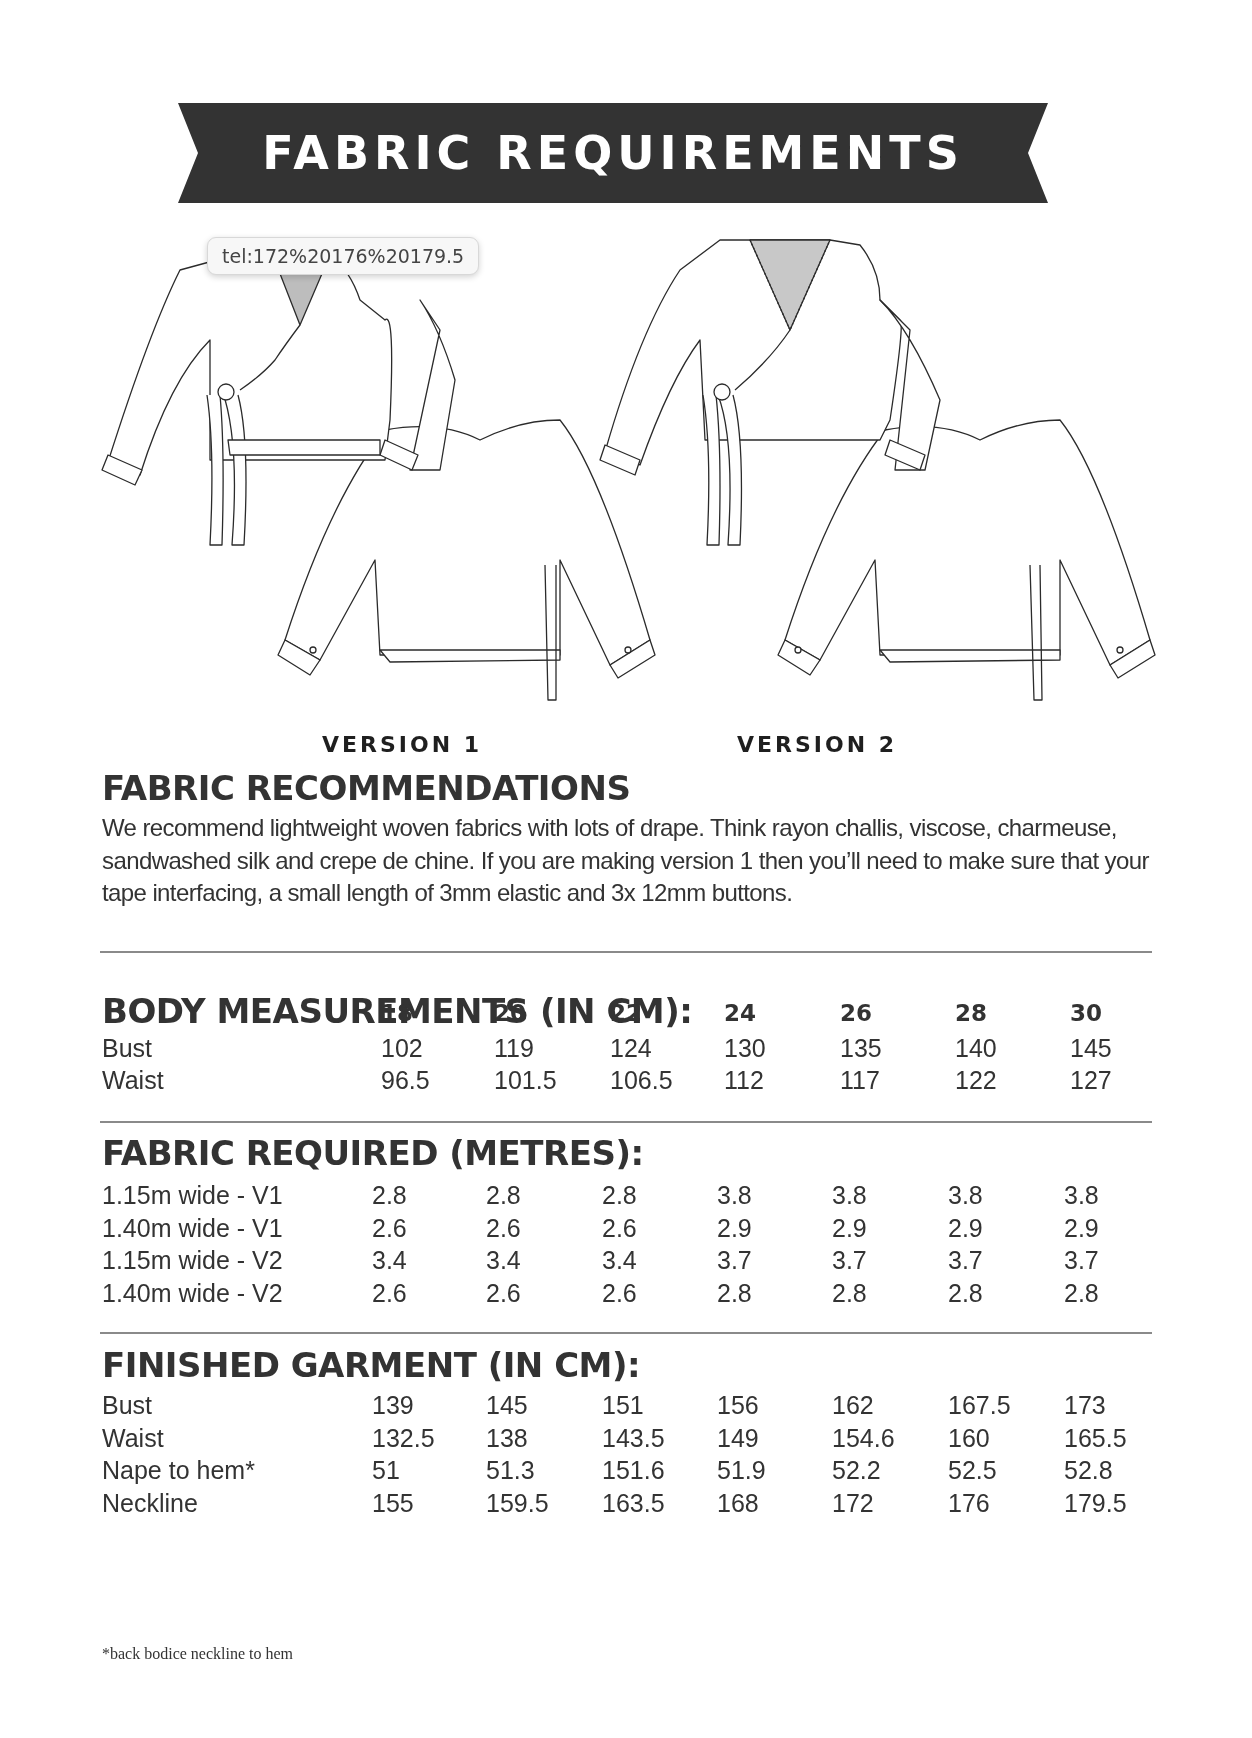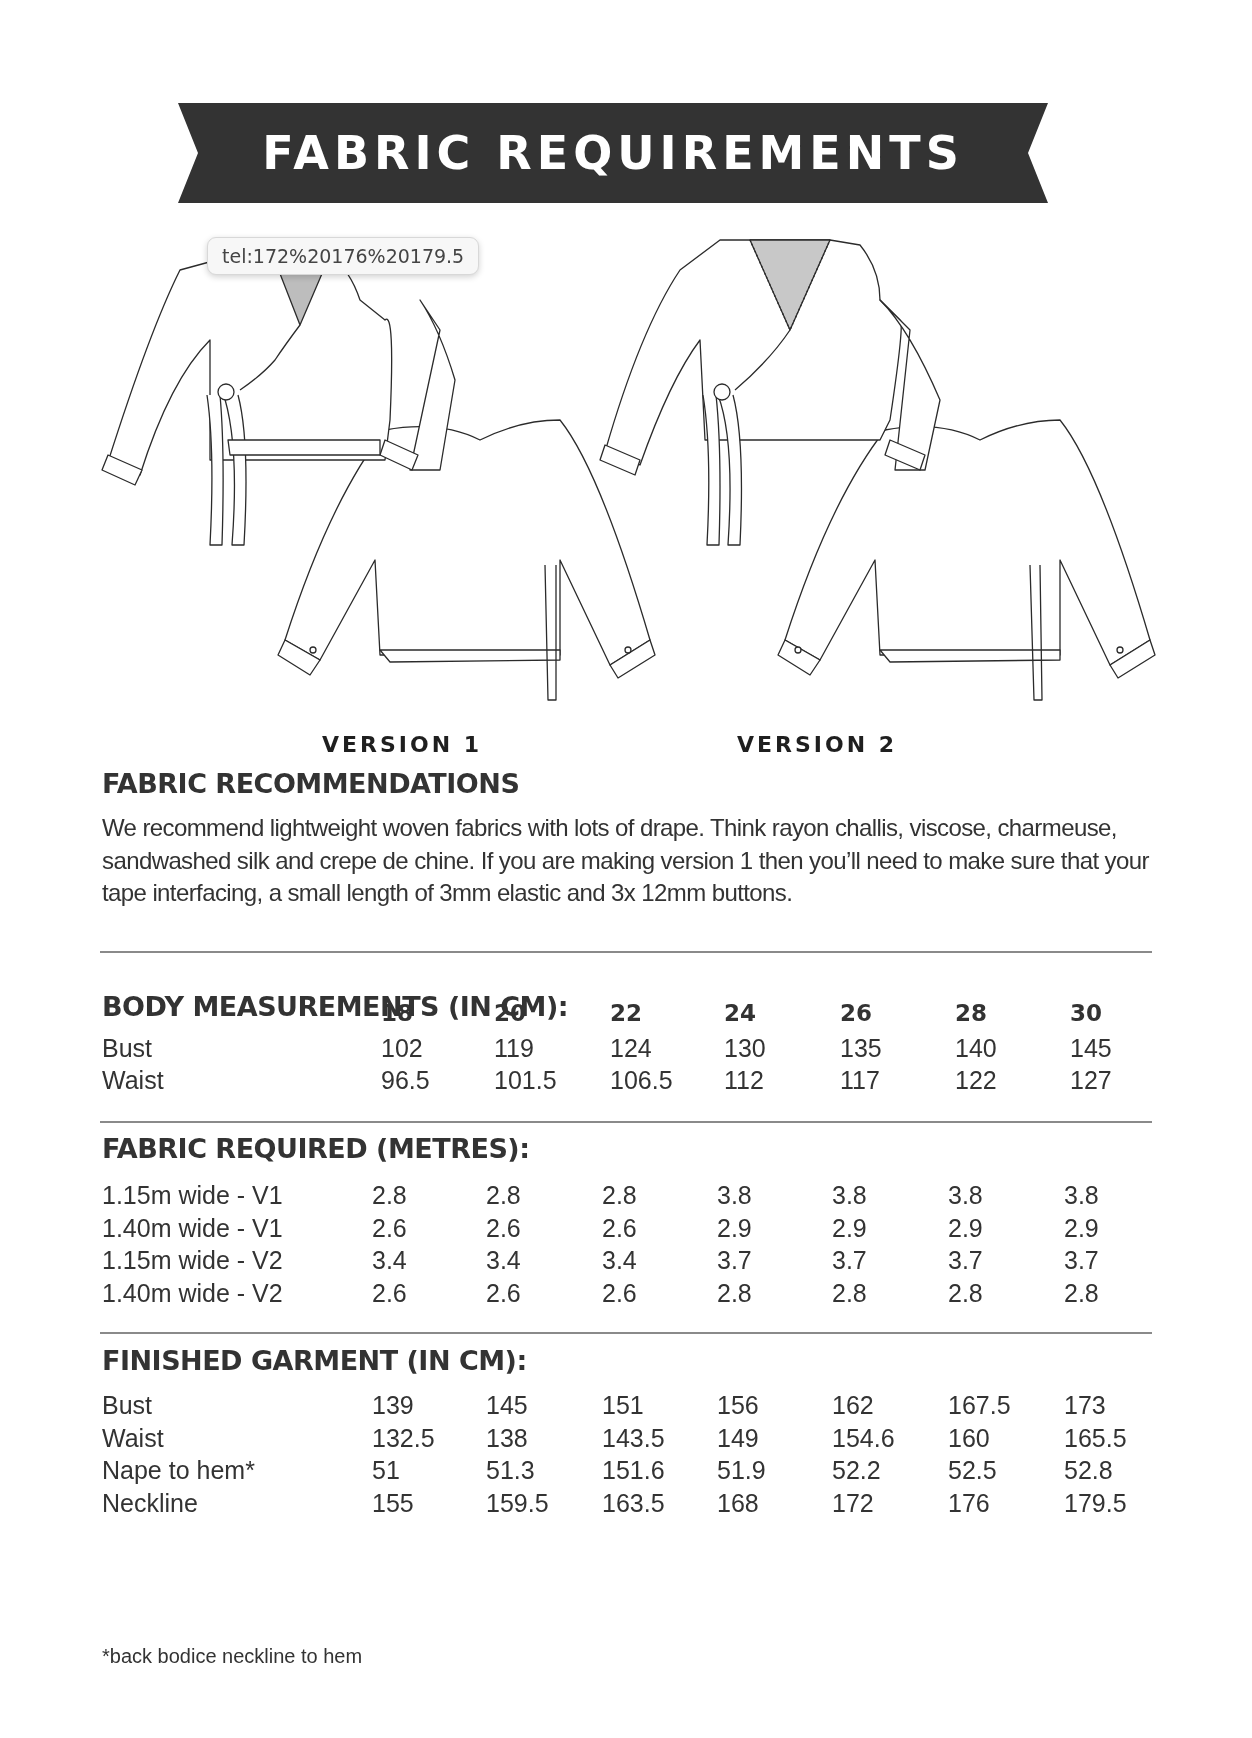--- a/index.html
+++ b/index.html
@@ -3,29 +3,29 @@
 <meta charset="utf-8">
 <style>
   html,body{margin:0;padding:0;background:#ffffff;}
   body{width:1252px;height:1738px;position:relative;overflow:hidden;font-family:"DejaVu Sans","Liberation Sans",sans-serif;color:#2b2b2b;}
   .banner{position:absolute;left:178px;top:103px;width:870px;height:116px;}
   .banner svg{position:absolute;left:0;top:0;}
   .banner-title{position:absolute;left:0;top:0;width:870px;height:100px;line-height:100px;text-align:center;color:#ffffff;font-family:"DejaVu Sans",sans-serif;font-weight:bold;font-size:46px;letter-spacing:5px;}
   .illus{position:absolute;left:100px;top:215px;width:1080px;height:520px;}
   .tooltip{position:absolute;left:207px;top:237px;height:36px;padding:0 14px;line-height:36px;background:#f7f7f7;border:1px solid #d8d8d8;border-radius:9px;box-shadow:0 2px 6px rgba(0,0,0,0.18);font-family:"DejaVu Sans",sans-serif;font-size:19px;color:#444;}
   .version-label{position:absolute;top:732px;font-weight:bold;font-size:22px;letter-spacing:3px;color:#1f1f1f;}
-  .h2{position:absolute;left:102px;font-weight:bold;font-size:27px;color:#333;letter-spacing:-0.5px;}
+  .h2{position:absolute;left:102px;font-weight:bold;font-size:34px;color:#333;letter-spacing:-0.5px;}
   .para{position:absolute;left:102px;top:812px;width:1060px;font-family:"Liberation Sans",sans-serif;font-size:24px;line-height:32.5px;color:#333;letter-spacing:-0.6px;}
   .rule{position:absolute;left:100px;width:1052px;height:2px;background:#8a8a8a;}
   .row{position:absolute;left:102px;height:32px;font-family:"Liberation Sans",sans-serif;font-size:25px;color:#333;}
   .row span{position:absolute;top:0;white-space:nowrap;}
   .hdr span{font-weight:bold;font-family:"DejaVu Sans",sans-serif;font-size:23px;}
   .c0{left:0}.c1{left:270px}.c2{left:384px}.c3{left:500px}.c4{left:615px}.c5{left:730px}.c6{left:846px}.c7{left:962px}
   .b1{left:279px}.b2{left:392px}.b3{left:508px}.b4{left:622px}.b5{left:738px}.b6{left:853px}.b7{left:968px}
-  .footnote{position:absolute;left:102px;top:1645px;font-family:Liberation Sans, sans-serif;font-size:20px;color:#333;}
+  .footnote{position:absolute;left:102px;top:1645px;font-family:Liberation Serif, serif;font-size:16px;color:#333;}
 </style>
 </head>
 <body>
 
 <div class="banner">
   <svg width="870" height="100" viewBox="0 0 870 100">
     <polygon points="0,0 870,0 850,50 870,100 0,100 20,50" fill="#333333"></polygon>
   </svg>
   <div class="banner-title">FABRIC REQUIREMENTS</div>
 </div>

